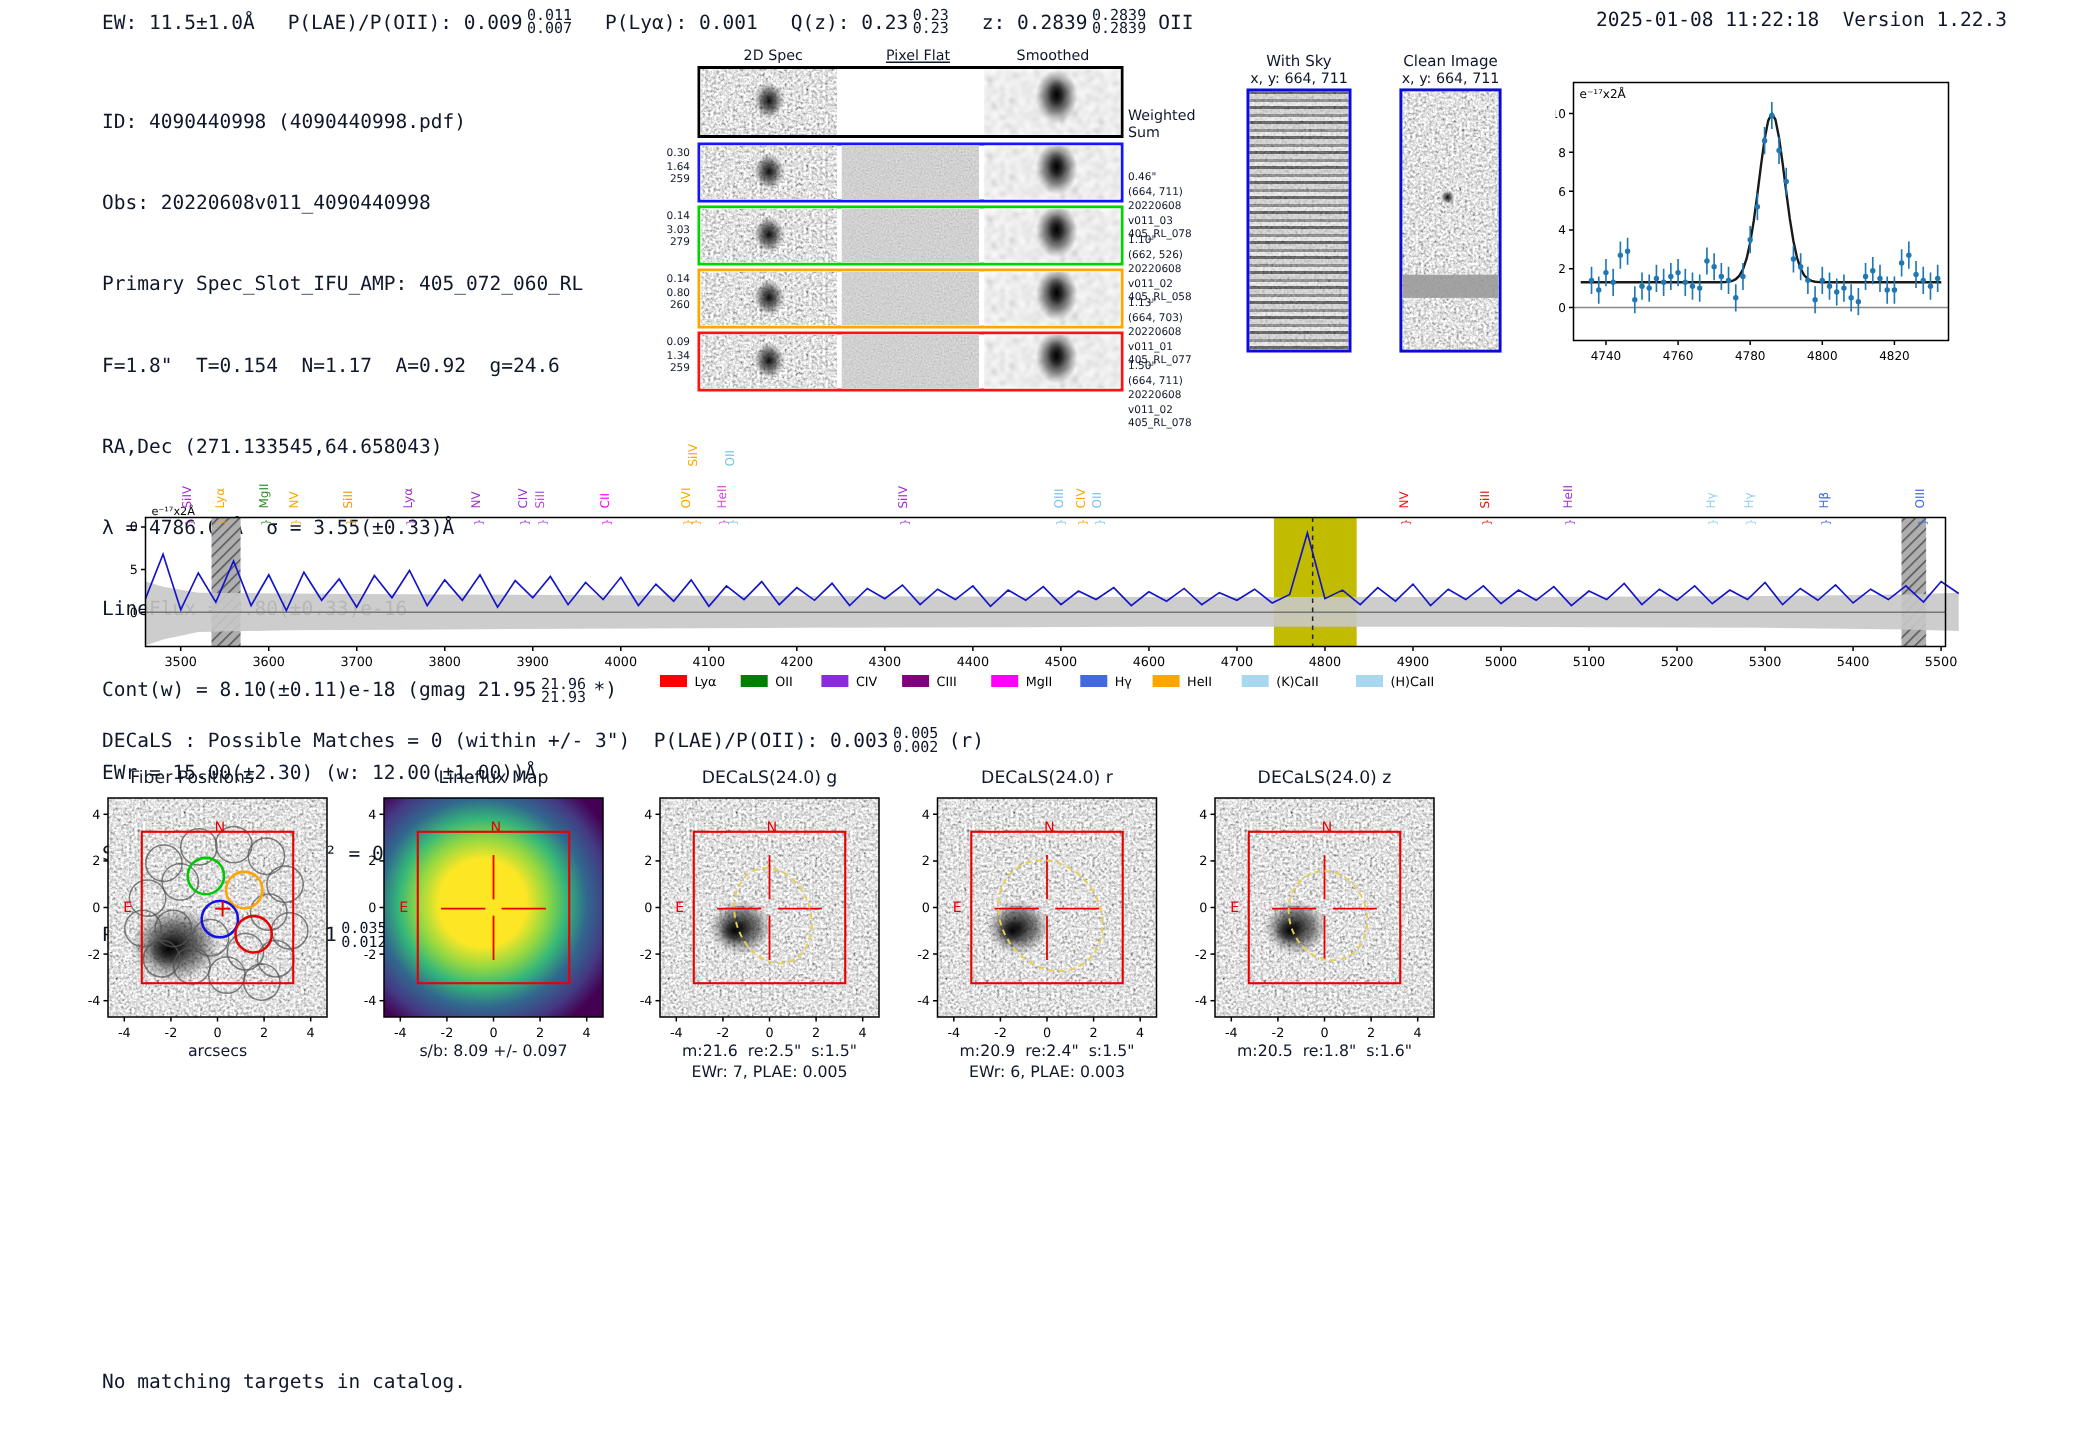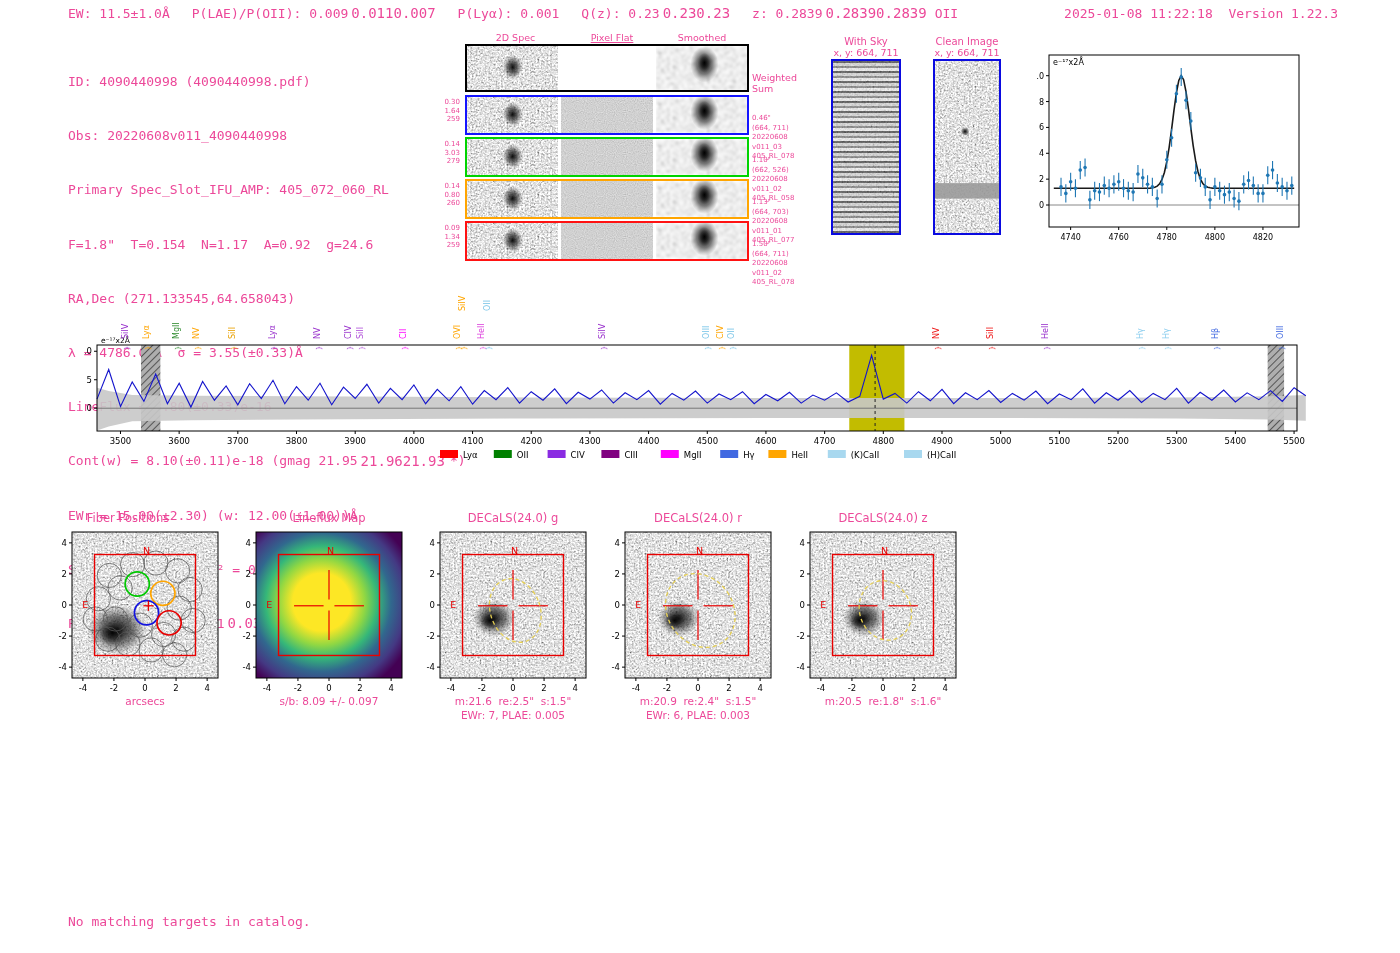--- a/index.html
+++ b/index.html
@@ -1,23 +1,23 @@
 <!DOCTYPE html>
 <html><head>
 <meta charset="utf-8">
 <style>
   html,body{margin:0;padding:0;background:#fff;}
   .page{position:relative;width:1400px;height:953px;background:#fff;overflow:hidden;
-        font-family:"DejaVu Sans Mono","Liberation Mono",monospace;color:#ec4899;}
+        font-family:"DejaVu Sans Mono","Liberation Mono",monospace;color:#0f172a;}
   .abs{position:absolute;}
   .mono{font-family:"DejaVu Sans Mono","Liberation Mono",monospace;white-space:pre;}
   .sans{font-family:"DejaVu Sans","Liberation Sans",sans-serif;}
   .hline{font-size:13px;display:flex;align-items:center;}
   .hline .gap{margin-right:22px;display:inline-flex;align-items:center;}
-  .frac{display:inline-flex;flex-direction:row;font-size:14px;line-height:9px;margin-left:3px;vertical-align:middle;}
+  .frac{display:inline-flex;flex-direction:column;font-size:10px;line-height:9px;margin-left:3px;vertical-align:middle;}
   .infoblock div{font-size:13px;line-height:16.2px;height:16.2px;display:flex;align-items:center;}
   .colhead{font-size:9.5px;text-align:center;}
   .rowbox{position:absolute;border:2.5px solid #000;display:flex;gap:3px;background:#fff;box-sizing:border-box;}
   .cellwrap{flex:1;position:relative;overflow:hidden;background:#fff;}
   .imgcell{position:absolute;inset:0;}
   .imgcell svg{display:block;width:100%;height:100%;}
   .sidelabels{font-size:7px;line-height:8.5px;text-align:right;}
   .rightlabels{font-size:7px;line-height:9.5px;text-align:left;white-space:pre;}
   .ptitle{font-size:11.5px;text-align:center;}
   .pcap{font-size:10.5px;text-align:center;white-space:pre;}
@@ -556,20 +556,25 @@
       <rect x="635.1999999999999" y="165" width="18" height="8" fill="#4169e1"></rect>
       <text x="658.1999999999999" y="172.5" font-size="8.5" fill="#000" text-anchor="start" font-family="&quot;DejaVu Sans&quot;,&quot;Liberation Sans&quot;,sans-serif">Hγ</text>
       <rect x="683.4" y="165" width="18" height="8" fill="#ffa500"></rect>
       <text x="706.4" y="172.5" font-size="8.5" fill="#000" text-anchor="start" font-family="&quot;DejaVu Sans&quot;,&quot;Liberation Sans&quot;,sans-serif">HeII</text>
       <rect x="742.8" y="165" width="18" height="8" fill="#a8d8ef"></rect>
       <text x="765.8" y="172.5" font-size="8.5" fill="#000" text-anchor="start" font-family="&quot;DejaVu Sans&quot;,&quot;Liberation Sans&quot;,sans-serif">(K)CaII</text>
       <rect x="819" y="165" width="18" height="8" fill="#a8d8ef"></rect>
       <text x="842" y="172.5" font-size="8.5" fill="#000" text-anchor="start" font-family="&quot;DejaVu Sans&quot;,&quot;Liberation Sans&quot;,sans-serif">(H)CaII</text>
     </svg>
 
+  <div class="abs hline mono" style="left:68px;top:485px;">
+    <span>DECaLS : Possible Matches = 0 (within +/- 3")  P(LAE)/P(OII): 0.003</span>
+    <span class="frac"><span>0.005</span><span>0.002</span></span>
+    <span style="margin-left:7px">(r)</span>
+  </div>
 
   <div class="abs ptitle sans" style="left:55px;top:511px;width:146px;">Fiber Positions</div>
   <div class="abs ptitle sans" style="left:256px;top:511px;width:146px;">Lineflux Map</div>
   <div class="abs ptitle sans" style="left:440px;top:511px;width:146px;">DECaLS(24.0) g</div>
   <div class="abs ptitle sans" style="left:625px;top:511px;width:146px;">DECaLS(24.0) r</div>
   <div class="abs ptitle sans" style="left:810px;top:511px;width:146px;">DECaLS(24.0) z</div>
 
   <svg id="pnl0" class="abs" style="left:52px;top:528px;" width="186" height="166">
       <rect x="20" y="4" width="146" height="146" fill="#c8c8c8" filter="url(#nzA)"></rect>
       <ellipse cx="65.04255319148936" cy="101.85106382978724" rx="30" ry="25" fill="url(#blobG)"></ellipse>

